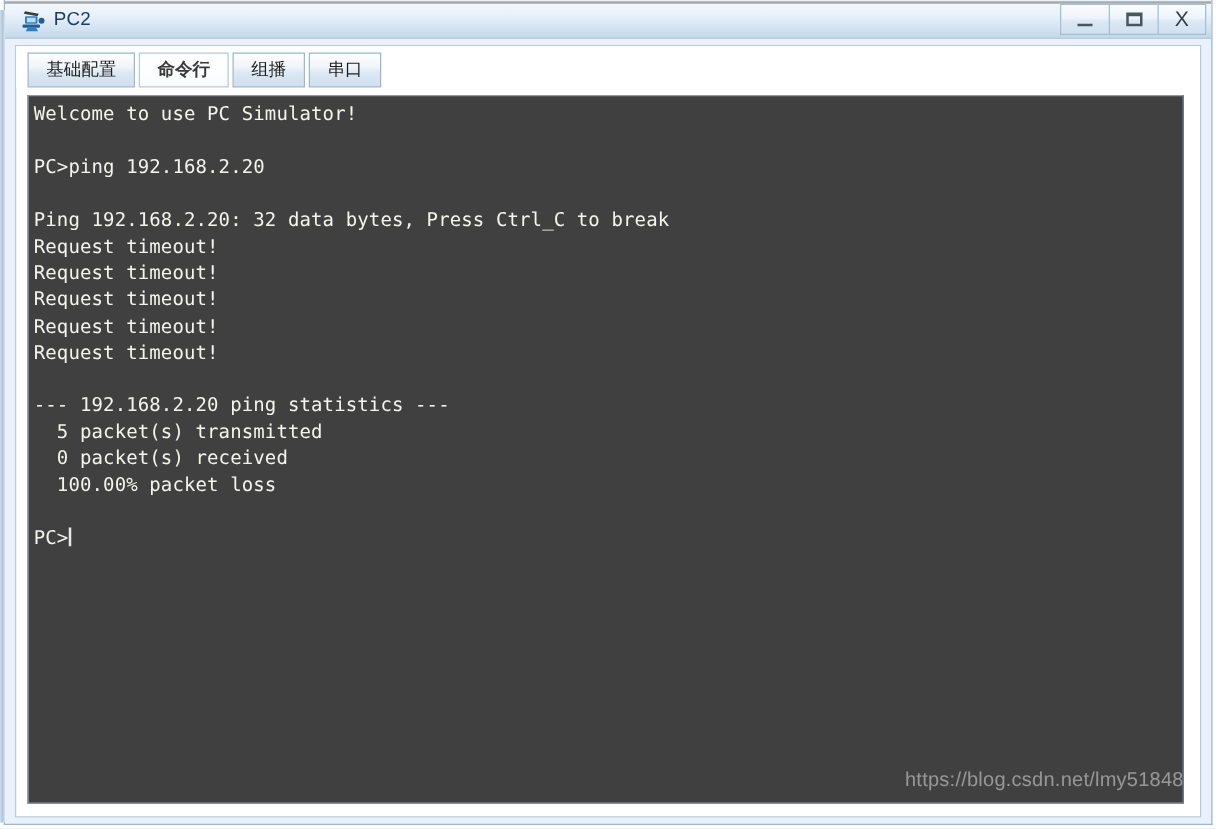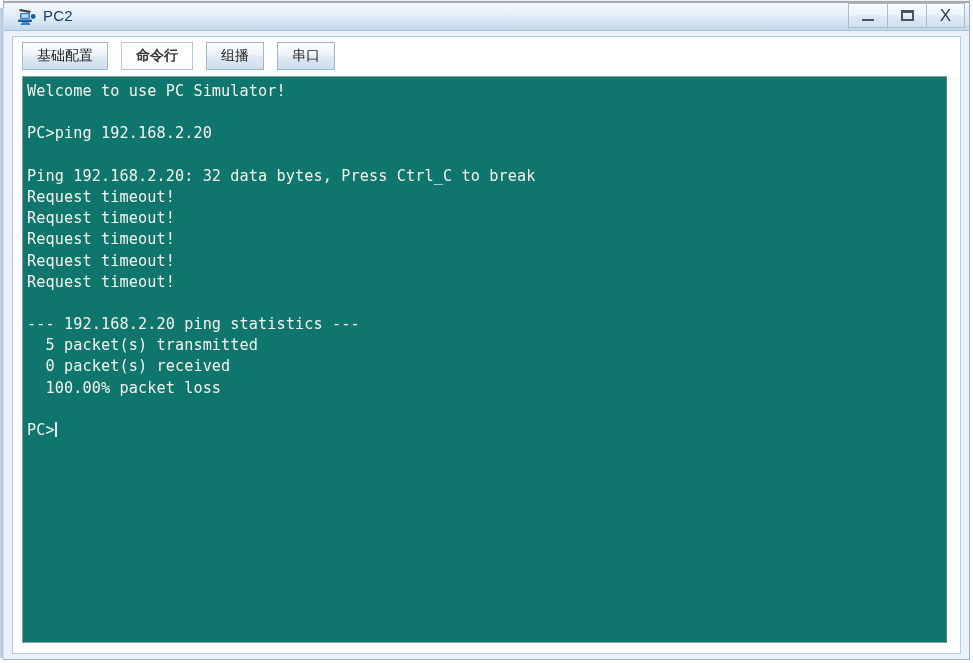--- a/index.html
+++ b/index.html
@@ -149,21 +149,21 @@
     box-sizing: border-box;
     background: #ffffff;
     display: flex;
     align-items: flex-start;
     padding-left: 9px;
     padding-top: 5px;
   }
   .tab {
     height: 28px;
     box-sizing: border-box;
-    margin-right: 13px;
+    margin-right: 3px;
     border: 1px solid #9fb6cb;
     background: linear-gradient(to bottom, #fdfefe 0%, #f0f5fa 40%, #dce8f3 58%, #cfdfee 100%);
     display: flex;
     align-items: center;
     justify-content: center;
     font-size: 14px;
     color: #1d1d1d;
     font-family: "DejaVu Sans", "Liberation Sans", sans-serif;
     cursor: default;
     padding: 0 14px;
@@ -177,21 +177,21 @@
   .tab.udp { font-size: 13px; padding: 0 9px; }
 
   
   #terminal {
     position: absolute;
     left: 9px;
     top: 39px;
     width: 925px;
     height: 567px;
     box-sizing: border-box;
-    background: #0f766e;
+    background: #404040;
     border: 1px solid #8d9aa6;
     border-right-color: #6f7c88;
     overflow: hidden;
   }
   #terminal-text {
     margin: 0;
     padding: 4px 0 0 4px;
     color: #f4f4ee;
     font-family: "DejaVu Sans Mono", "Liberation Mono", monospace;
     font-size: 15.2px;
@@ -267,16 +267,17 @@
       <div class="tab">
         <span>组播</span>
       </div>
       <div class="tab">
         <span>串口</span>
       </div>
     </div>
 
     <div id="terminal">
       <pre id="terminal-text"><span class="term-line">Welcome to use PC Simulator!</span><span class="term-line"></span><span class="term-line">PC&gt;ping 192.168.2.20</span><span class="term-line"></span><span class="term-line">Ping 192.168.2.20: 32 data bytes, Press Ctrl_C to break</span><span class="term-line">Request timeout!</span><span class="term-line">Request timeout!</span><span class="term-line">Request timeout!</span><span class="term-line">Request timeout!</span><span class="term-line">Request timeout!</span><span class="term-line"></span><span class="term-line">--- 192.168.2.20 ping statistics ---</span><span class="term-line">  5 packet(s) transmitted</span><span class="term-line">  0 packet(s) received</span><span class="term-line">  100.00% packet loss</span><span class="term-line"></span><span class="term-line">PC&gt;<span class="cursor"></span></span></pre>
+      <div id="watermark">https://blog.csdn.net/lmy51848</div>
     </div>
 
   </div>
 </div>
 
 </body></html>

